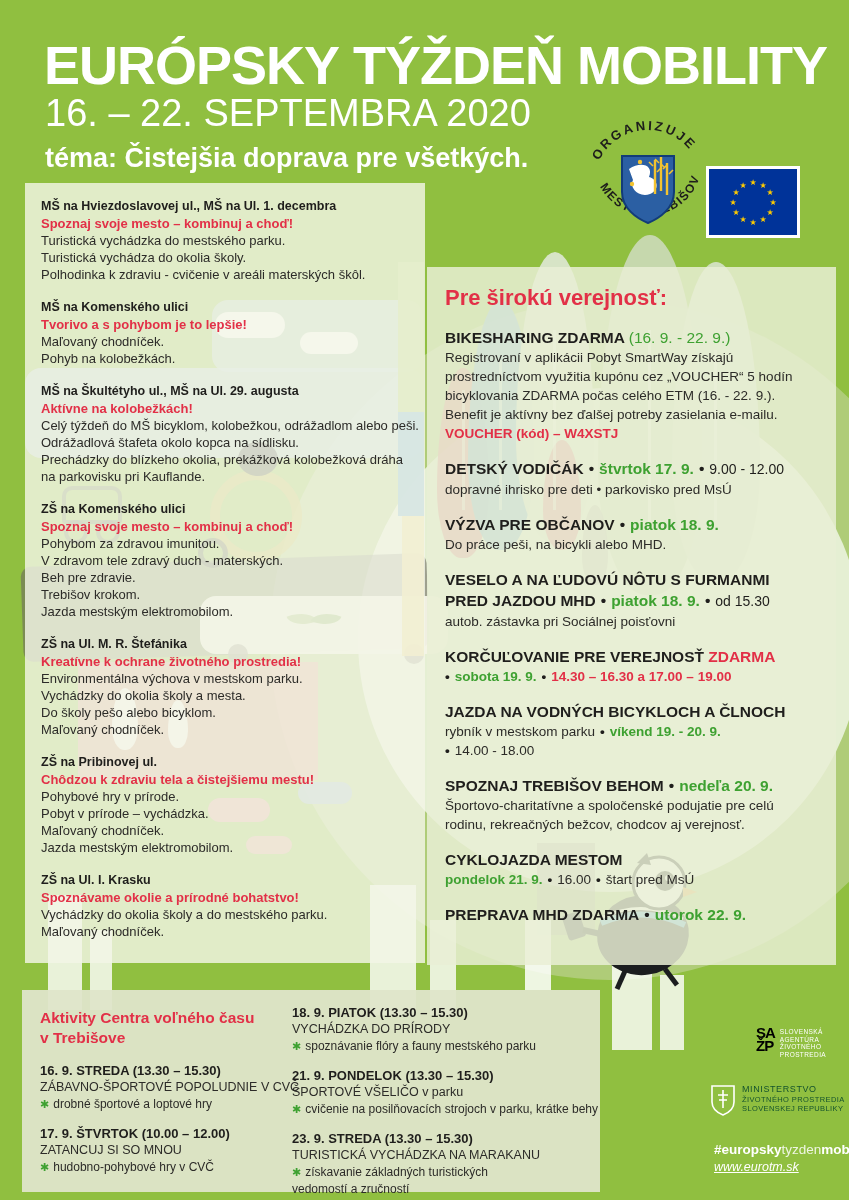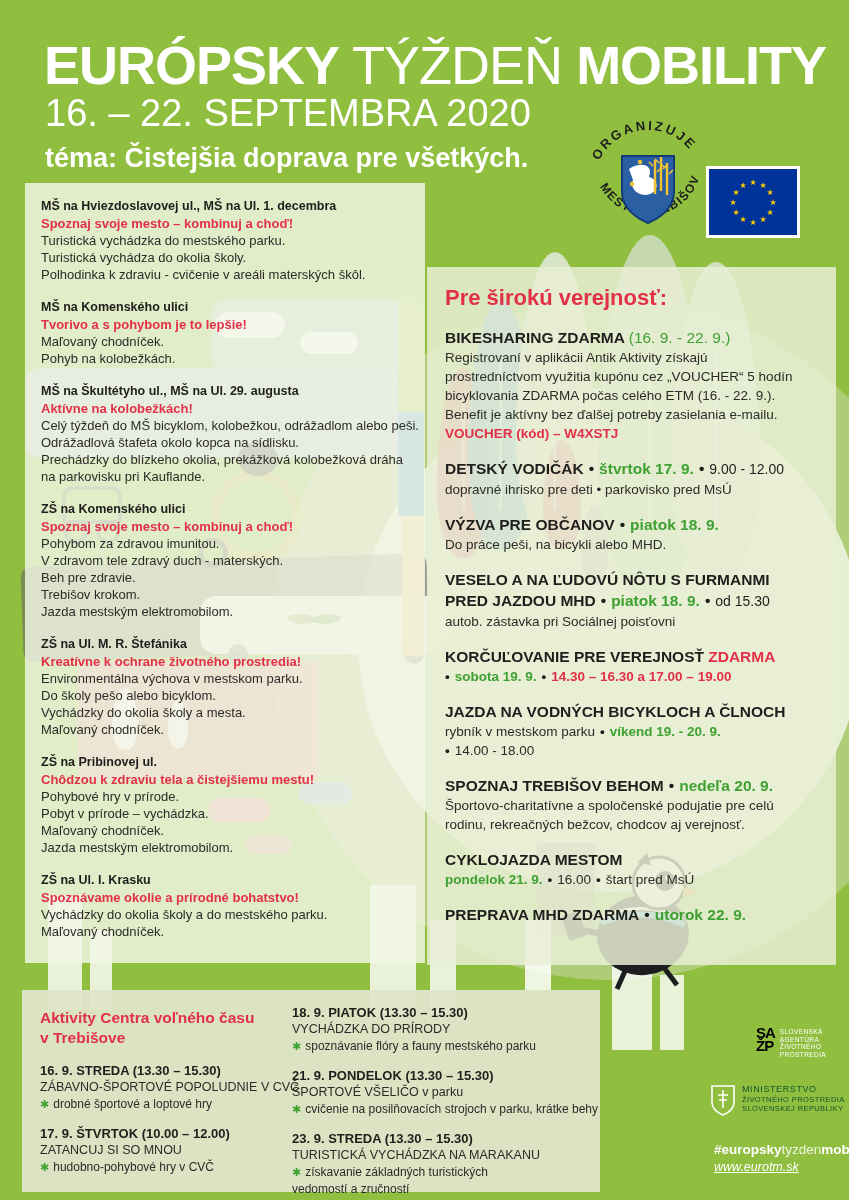--- a/index.html
+++ b/index.html
@@ -1,21 +1,21 @@
 <!DOCTYPE html>
 <html><head>
 <meta charset="utf-8">
 <style>
   html,body{margin:0;padding:0;}
   body{font-family:"Liberation Sans",sans-serif;}
   .page{position:relative;width:849px;height:1200px;background:#90bf40;overflow:hidden;}
   
   .title{position:absolute;left:44px;top:34px;font-size:54px;letter-spacing:-1px;color:#fff;white-space:nowrap;}
   .title .tb{font-weight:bold;}
-  .title .tr{font-weight:normal;}
+  .title .tr{font-weight:bold;}
   .dates{position:absolute;left:45px;top:92px;font-size:38px;color:#fff;letter-spacing:0px;}
   .theme{position:absolute;left:45px;top:143px;font-size:27px;font-weight:bold;color:#fff;}
   
   .left-panel{position:absolute;left:25px;top:183px;width:400px;height:780px;background:rgba(243,245,231,.82);box-sizing:border-box;padding:15px 14px 0 16px;z-index:3;}
   .right-panel{position:absolute;left:427px;top:267px;width:409px;height:698px;background:rgba(233,239,213,.85);box-sizing:border-box;padding:18px 14px 0 18px;z-index:3;}
   .bottom-panel{position:absolute;left:22px;top:990px;width:578px;height:202px;background:rgba(223,229,202,.95);box-sizing:border-box;z-index:3;}
   .block{margin-bottom:16px;}
   .s-name{font-size:12.5px;font-weight:bold;color:#1f1e1c;line-height:17px;white-space:nowrap;}
   .s-slogan{font-size:13px;font-weight:bold;color:#e23047;line-height:17px;white-space:nowrap;}
   .s-line{font-size:13px;color:#2c2b28;line-height:17px;white-space:nowrap;}
@@ -208,22 +208,22 @@
       <div class="s-line">Pohybom za zdravou imunitou.</div>
       <div class="s-line">V zdravom tele zdravý duch - materských.</div>
       <div class="s-line">Beh pre zdravie.</div>
       <div class="s-line">Trebišov krokom.</div>
       <div class="s-line">Jazda mestským elektromobilom.</div>
     </div>
     <div class="block">
       <div class="s-name">ZŠ na Ul. M. R. Štefánika</div>
       <div class="s-slogan">Kreatívne k ochrane životného prostredia!</div>
       <div class="s-line">Environmentálna výchova v mestskom parku.</div>
+      <div class="s-line">Vychádzky do okolia školy a mesta.</div>
       <div class="s-line">Do školy pešo alebo bicyklom.</div>
-      <div class="s-line">Vychádzky do okolia školy a mesta.</div>
       <div class="s-line">Maľovaný chodníček.</div>
     </div>
     <div class="block">
       <div class="s-name">ZŠ na Pribinovej ul.</div>
       <div class="s-slogan">Chôdzou k zdraviu tela a čistejšiemu mestu!</div>
       <div class="s-line">Pohybové hry v prírode.</div>
       <div class="s-line">Pobyt v prírode – vychádzka.</div>
       <div class="s-line">Maľovaný chodníček.</div>
       <div class="s-line">Jazda mestským elektromobilom.</div>
     </div>
@@ -236,21 +236,21 @@
   </div>
 
   <div class="right-panel">
     <div class="p-heading">Pre širokú verejnosť:</div>
 
     <div class="item">
       <div class="p-title">
         <span>BIKESHARING ZDARMA</span>
         <span class="green" style="font-weight:normal;">(16. 9. - 22. 9.)</span>
       </div>
-      <div class="p-line">Registrovaní v aplikácii Antik Aktivity získajú</div>
+      <div class="p-line">Registrovaní v aplikácii Pobyt SmartWay získajú</div>
       <div class="p-line">prostredníctvom využitia kupónu cez „VOUCHER“ 5 hodín</div>
       <div class="p-line">bicyklovania ZDARMA počas celého ETM (16. - 22. 9.).</div>
       <div class="p-line">Benefit je aktívny bez ďalšej potreby zasielania e-mailu.</div>
       <div class="p-line red">VOUCHER (kód) – W4XSTJ</div>
     </div>
 
     <div class="item">
       <div class="p-title">
         <span>DETSKÝ VODIČÁK</span><span class="sep">•</span><span class="green">štvrtok 17. 9.</span><span class="sep">•</span><span style="font-weight:normal;font-size:14px;">9.00 - 12.00</span>
       </div>

